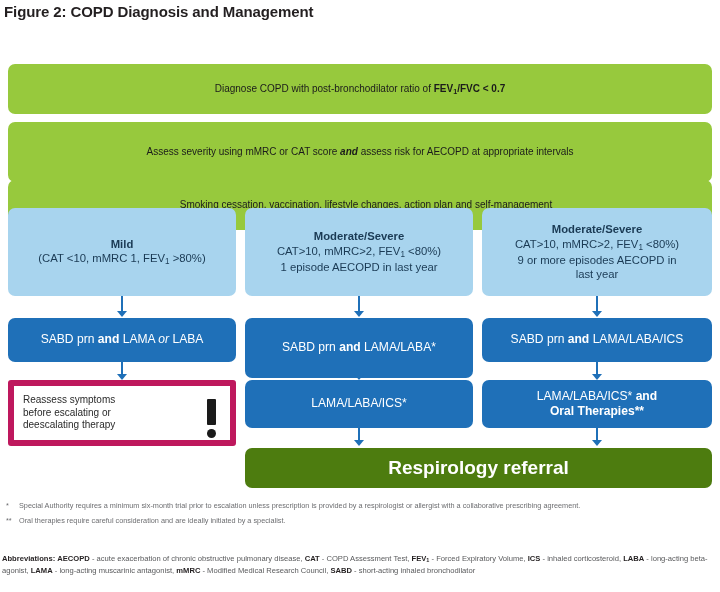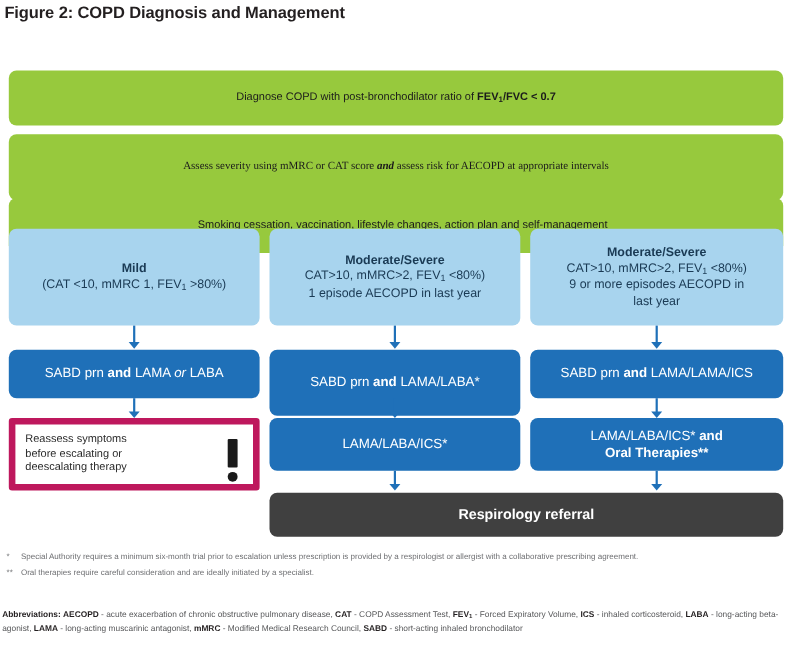--- a/index.html
+++ b/index.html
@@ -37,23 +37,23 @@
     background: #a8d4ee;
     color: #1a3a54;
     font-size: 11.3px;
   }
   .midblue {
     background: #1f70b8;
     color: #ffffff;
     font-size: 12.1px;
   }
   .navy {
-    background: #404040;
+    background: #4d7c0f;
     color: #ffffff;
-    font-size: 13px;
+    font-size: 19px;
     font-weight: bold;
   }
   .whitebox {
     background: #ffffff;
     border: 6px solid #be185d;
     border-radius: 3px;
     color: #2a2a2a;
     font-size: 10px;
     justify-content: flex-start;
     text-align: left;
@@ -118,21 +118,21 @@
 <div class="page">
 
   <div class="fig-title">Figure 2: COPD Diagnosis and Management</div>
 
   <div class="box green" style="left:8px; top:32px; width:704px; height:50px;">
     <span>
       <span>Diagnose COPD with post-bronchodilator ratio of </span><span class="b"><span>FEV</span><sub>1</sub><span>/FVC &lt; 0.7</span></span>
     </span>
   </div>
 
-  <div class="box green" style="left:8px; top:90px; width:704px; height:60px;font-family:Liberation Serif, serif;">
+  <div class="box green" style="left:8px; top:90px; width:704px; height:60px;">
     <span>
       <span>Assess severity using mMRC or CAT score </span><span class="bi">and</span><span> assess risk for AECOPD at appropriate intervals</span>
     </span>
   </div>
 
   <div class="box green" style="left:8px; top:148px; width:704px; height:50px;padding-left:12px;">
     <span>Smoking cessation, vaccination, lifestyle changes, action plan and self-management</span>
   </div>
 
   <div class="box lightblue" style="left:8px; top:208px; width:228px; height:88px; flex-direction:column;">
@@ -175,21 +175,21 @@
   </div>
 
   <div class="box midblue" style="left:245px; top:318px; width:228px; height:60px;">
     <span>
       <span>SABD prn </span><span class="b">and</span><span> LAMA/LABA*</span>
     </span>
   </div>
 
   <div class="box midblue" style="left:482px; top:318px; width:230px; height:44px;">
     <span>
-      <span>SABD prn </span><span class="b">and</span><span> LAMA/LAMA/ICS</span>
+      <span>SABD prn </span><span class="b">and</span><span> LAMA/LABA/ICS</span>
     </span>
   </div>
 
   <div class="vline" style="left:121px; top:362px; height:13px;"></div>
   <div class="arrowhead" style="left:117px; top:374px;"></div>
 
   <div class="vline" style="left:358px; top:362px; height:13px;"></div>
   <div class="arrowhead" style="left:354px; top:374px;"></div>
 
   <div class="vline" style="left:596px; top:362px; height:13px;"></div>

